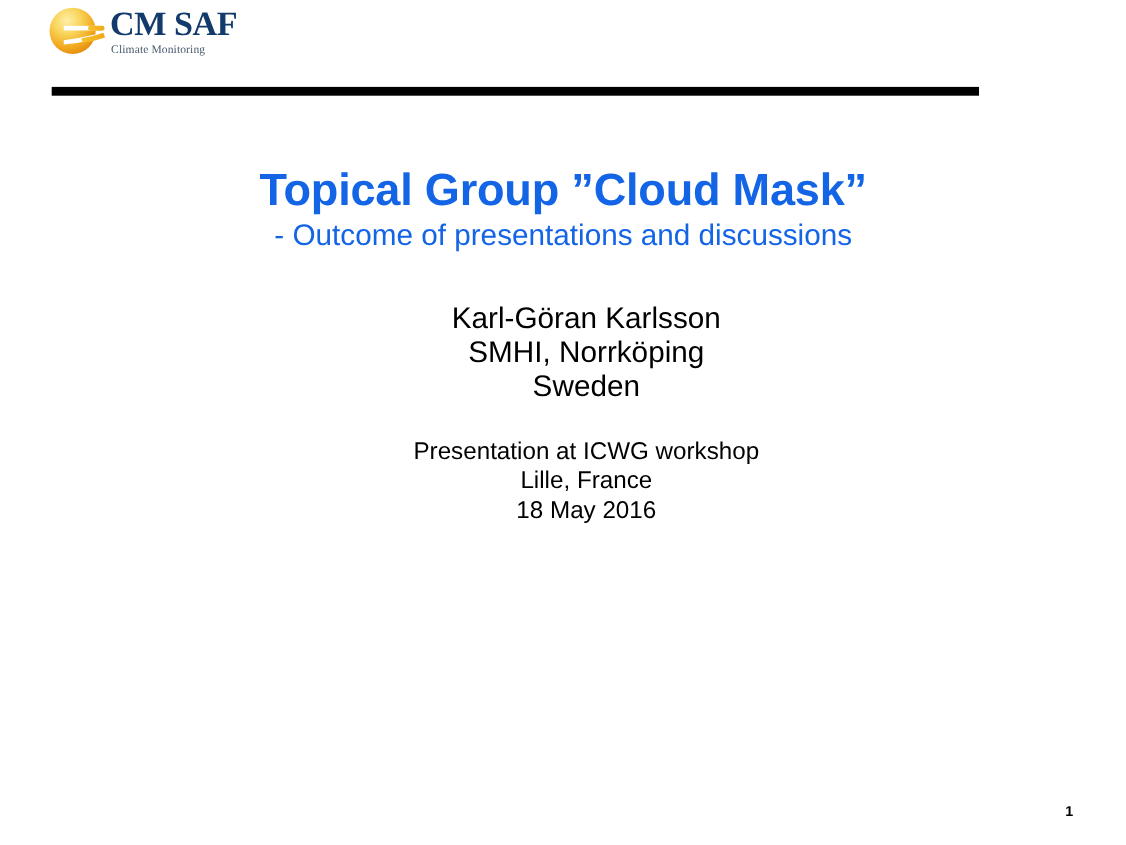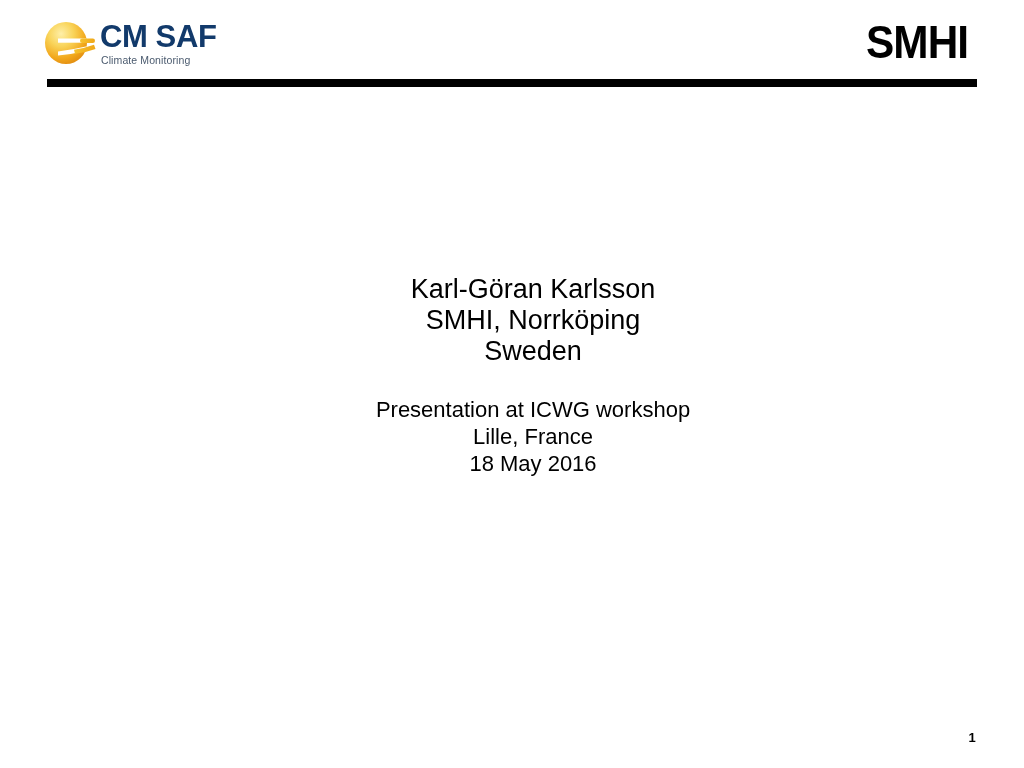--- a/index.html
+++ b/index.html
@@ -16,23 +16,24 @@
     width: 1024px;
     height: 768px;
     background: #ffffff;
     overflow: hidden;
   }
 
   
   #cmsaf-logo {
     position: absolute;
     left: 44px;
-    top: 16px;
+    top: 1px;
     width: 230px;
     height: 62px;
+    font-family: Liberation Serif, serif;
   }
   #cmsaf-mark {
     position: absolute;
     left: 0px;
     top: 2px;
     width: 52px;
     height: 50px;
   }
   #cmsaf-wordmark {
     position: absolute;
@@ -189,27 +190,27 @@
 
       <rect x="36" y="20.5" width="15" height="4.4" rx="2.2" fill="url(#rayGrad)"></rect>
       <path d="M30 31.8 Q40 30.4 50 26.8 L51.5 31.0 Q41 34.8 31 35.8 Z" fill="url(#rayGrad)"></path>
     </svg>
 
     <div id="cmsaf-wordmark">CM SAF</div>
 
     <div id="cmsaf-tagline">Climate Monitoring</div>
   </div>
 
-  <div id="smhi-logo">
-    <div id="smhi-wordmark">SMHI</div>
-    <div id="smhi-underbar"></div>
-  </div>
 
   <div id="header-rule-left"></div>
 
+  <div id="title-block">
+    <div id="slide-title">Topical Group ”Cloud Mask”</div>
+    <div id="slide-subtitle">- Outcome of presentations and discussions</div>
+  </div>
 
   <div id="author-block" class="body-block">
     <div class="body-line">Karl-Göran Karlsson</div>
     <div class="body-line">SMHI, Norrköping</div>
     <div class="body-line">Sweden</div>
   </div>
 
   <div id="event-block" class="body-block">
     <div class="body-line">Presentation at ICWG workshop</div>
     <div class="body-line">Lille, France</div>

